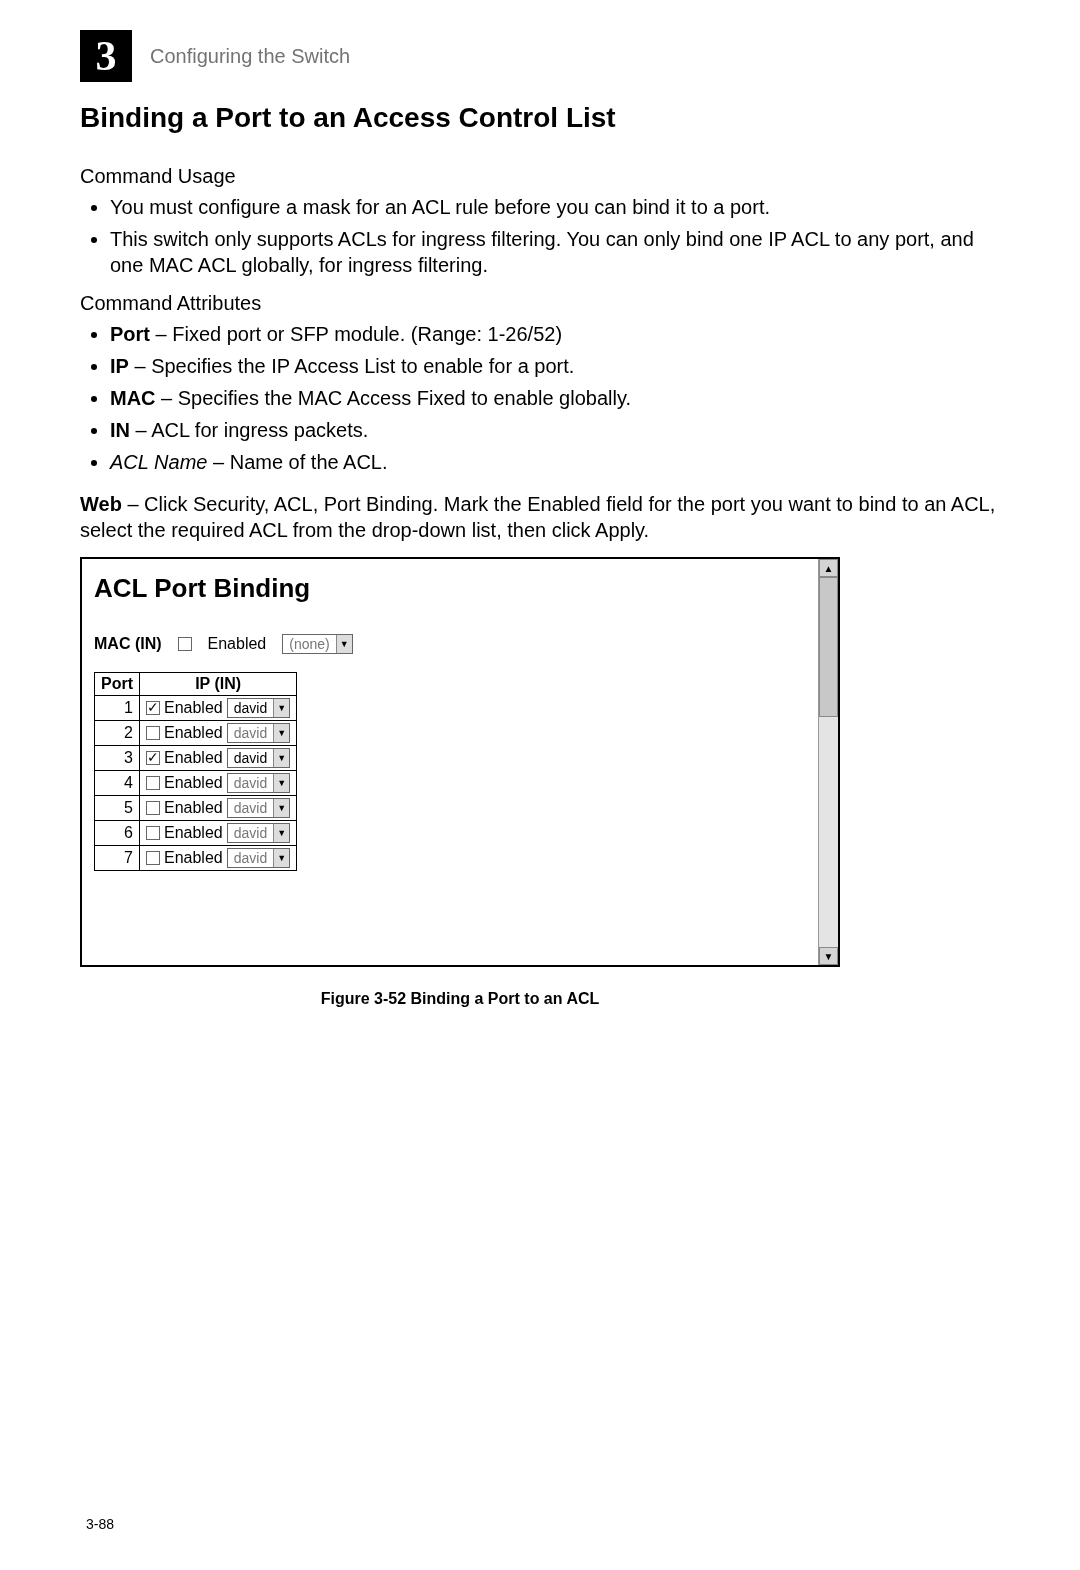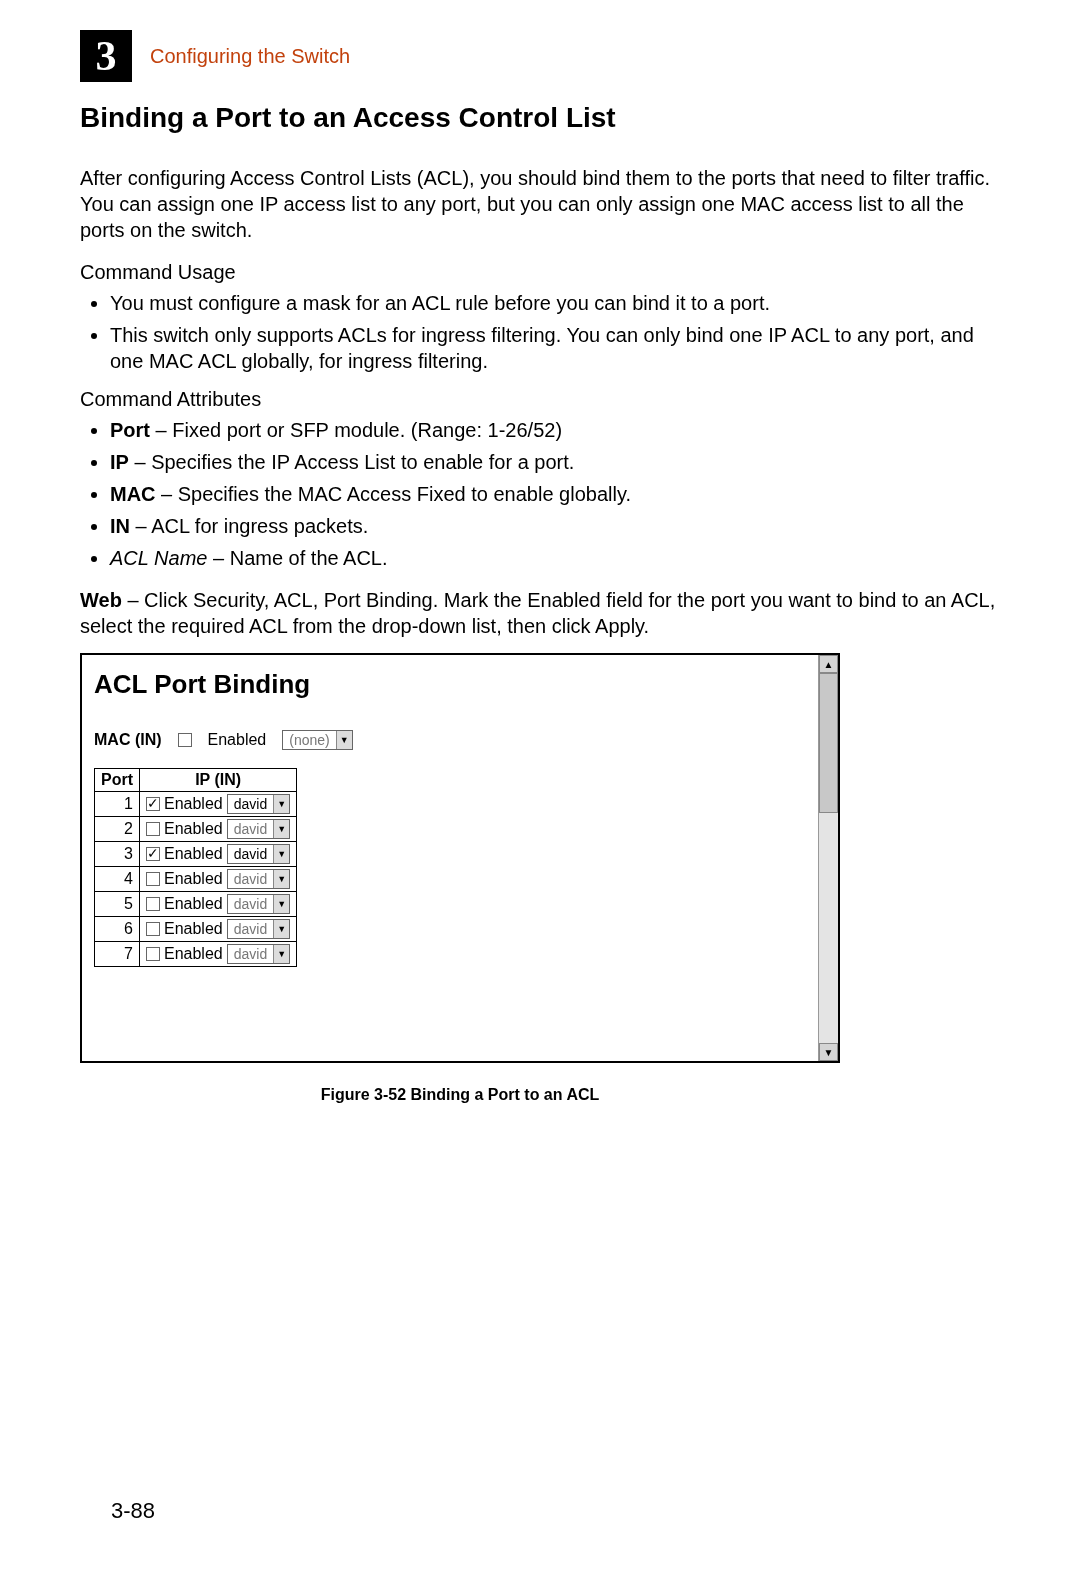--- a/index.html
+++ b/index.html
@@ -28,21 +28,21 @@
       font-size: 42px;
       font-weight: bold;
       display: flex;
       align-items: center;
       justify-content: center;
       font-family: Georgia, serif;
       margin-right: 18px;
     }
     .chapter-label {
       font-size: 20px;
-      color: #c2410c;
+      color: #737373;
     }
     .section-heading {
       font-size: 28px;
       font-weight: bold;
       margin: 10px 0 31px 0;
     }
     .intro-text {
       font-size: 20px;
       line-height: 1.3;
       margin-bottom: 18px;
@@ -179,37 +179,35 @@
     }
     .figure-caption {
       font-size: 16px;
       font-weight: bold;
       text-align: center;
       margin-top: 23px;
       width: 760px;
     }
     .page-number {
       position: absolute;
-      bottom: 46px;
+      bottom: 38px;
       left: 86px;
-      font-size: 22px;
-      margin-left: 25px;
+      font-size: 14px;
     }
   </style>
 </head>
 <body>
 
 <div class="page">
   <div class="header-row">
     <div class="chapter-badge">3</div>
     <div class="chapter-label">Configuring the Switch</div>
   </div>
 
   <div class="section-heading">Binding a Port to an Access Control List</div>
-  <div class="intro-text">After configuring Access Control Lists (ACL), you should bind them to the ports that need to filter traffic. You can assign one IP access list to any port, but you can only assign one MAC access list to all the ports on the switch.</div>
 
   <div class="sub-heading">Command Usage</div>
   <ul class="bullets">
     <li>You must configure a mask for an ACL rule before you can bind it to a port.</li>
     <li>This switch only supports ACLs for ingress filtering. You can only bind one IP ACL to any port, and one MAC ACL globally, for ingress filtering.</li>
   </ul>
 
   <div class="sub-heading">Command Attributes</div>
   <ul class="bullets">
     <li><span class="bold">Port</span><span> – Fixed port or SFP module. (Range: 1-26/52)</span></li>

